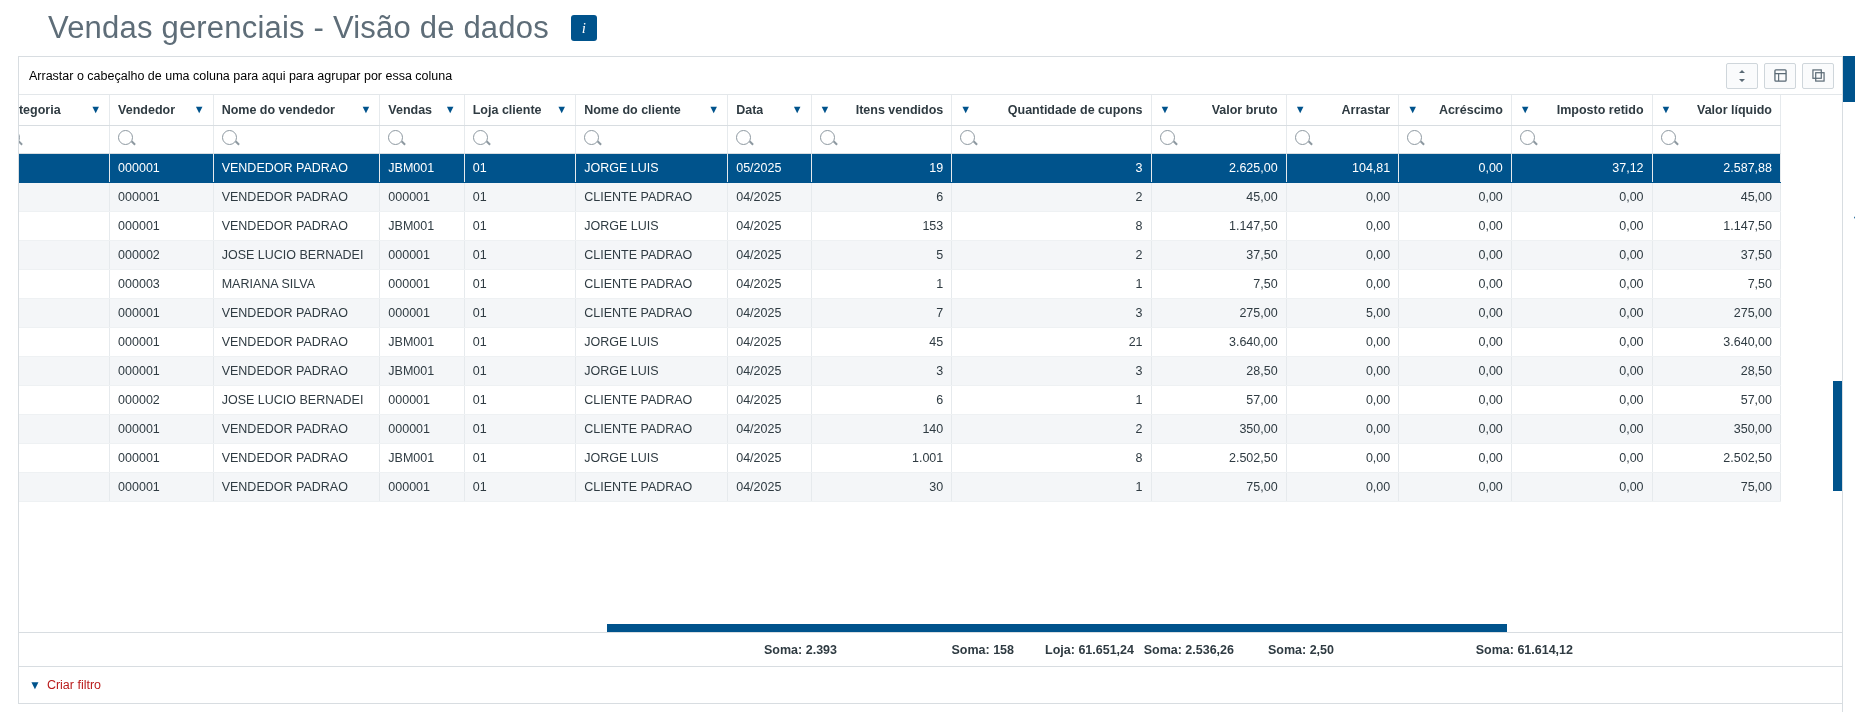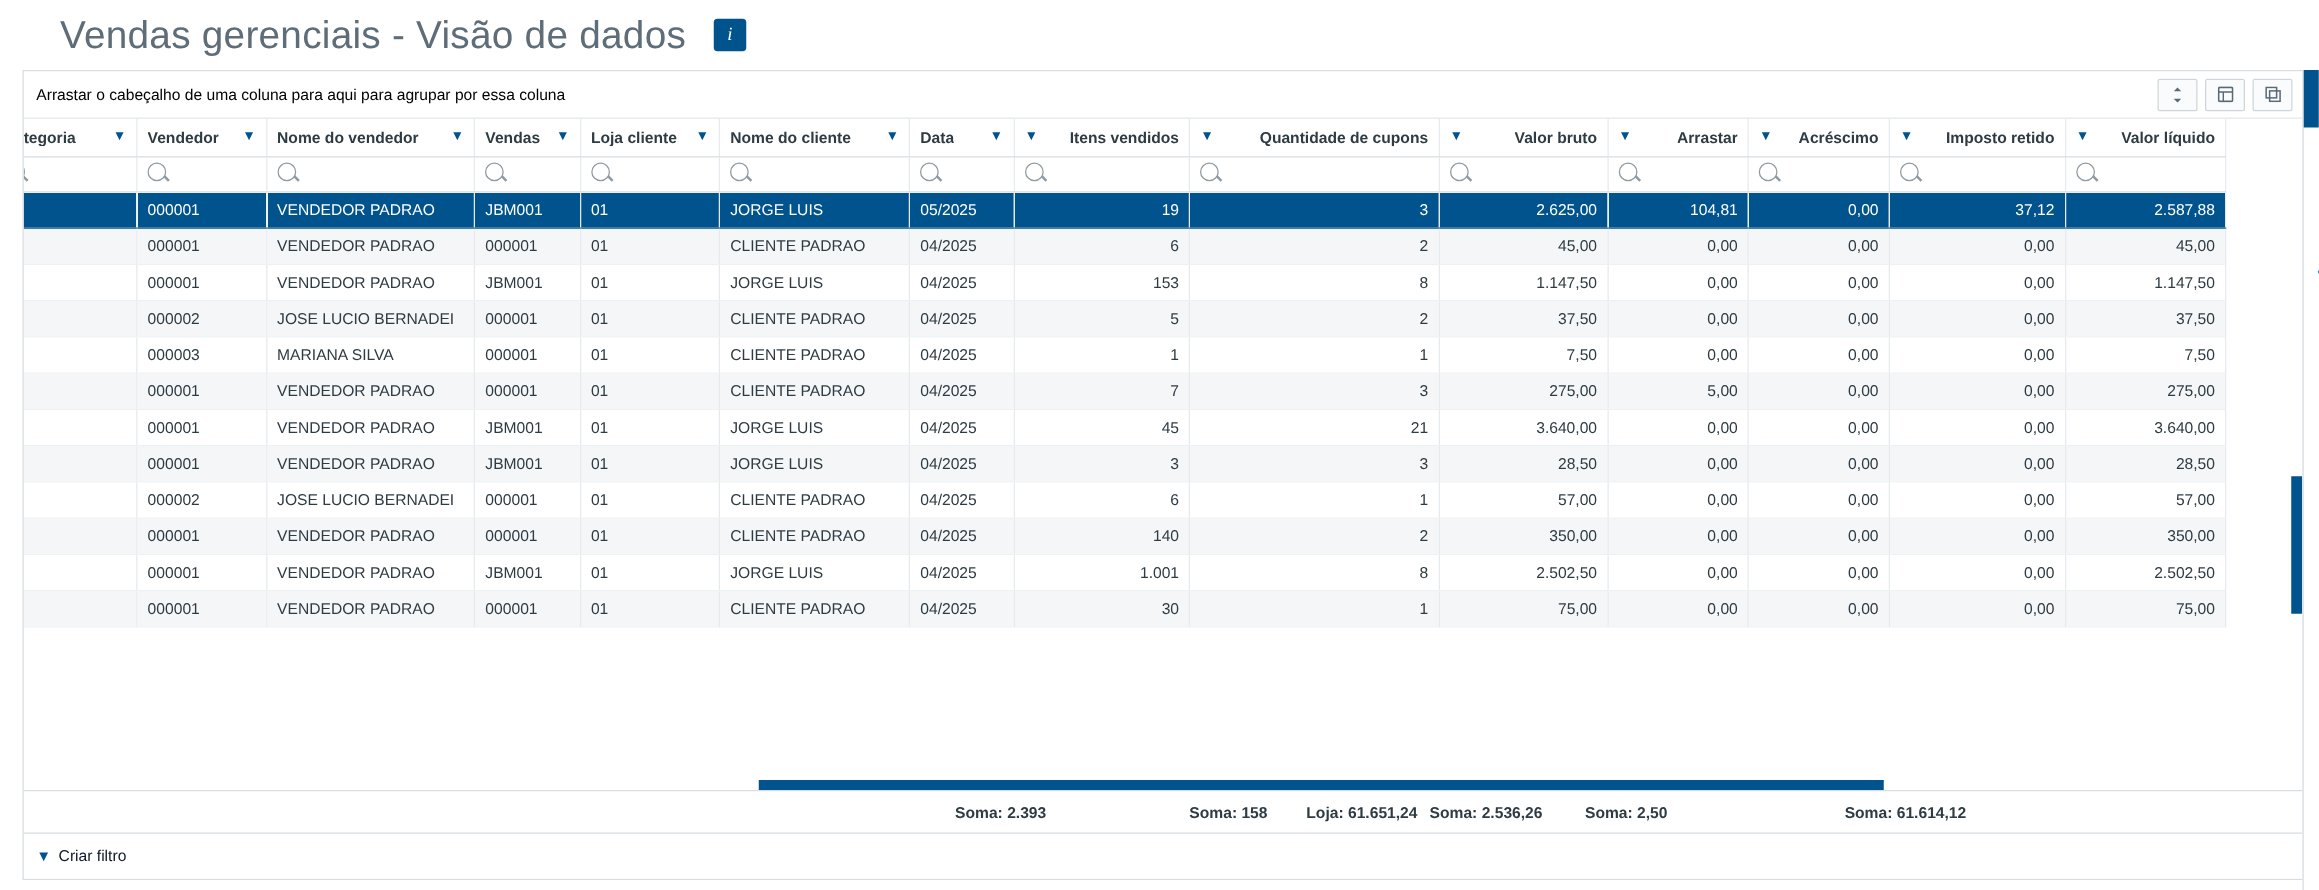--- a/index.html
+++ b/index.html
@@ -217,21 +217,21 @@
     position: absolute;
     left: 0; right: 0; bottom: 0;
     height: 36px;
     border-top: 1px solid #d8dde1;
     display: flex;
     align-items: center;
     padding-left: 10px;
     background: #ffffff;
   }
   .footer a {
-    color: #0f172a;
+    color: #b91c1c;
     font-size: 12.5px;
     text-decoration: none;
     cursor: pointer;
     text-align: center;
   }
   .footer .funnel-blue { color: #00538c; margin-right: 6px; font-size: 12px; }
 
   
   .hscroll {
     position: absolute;

